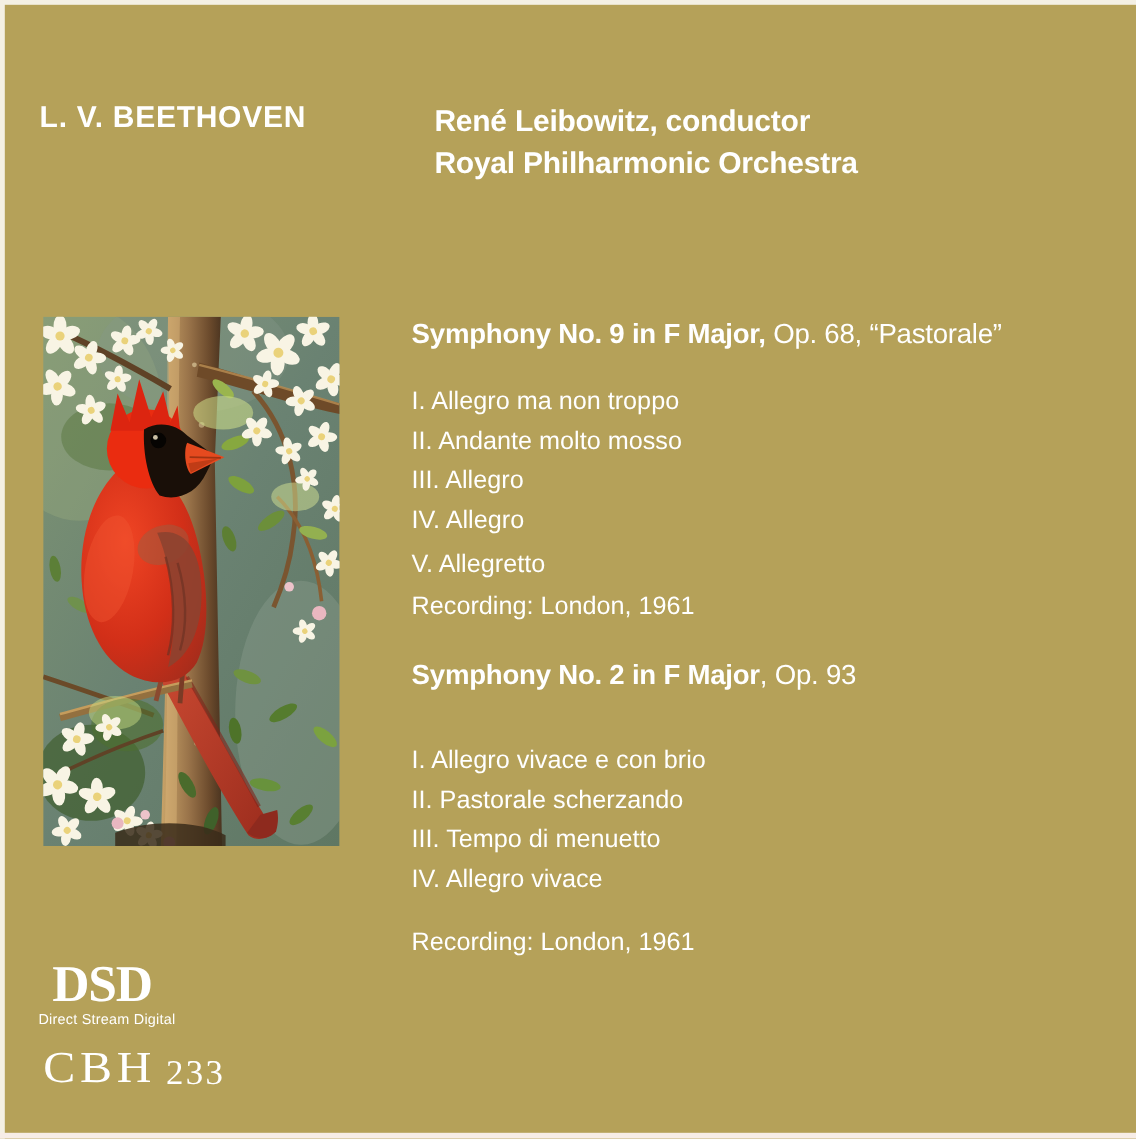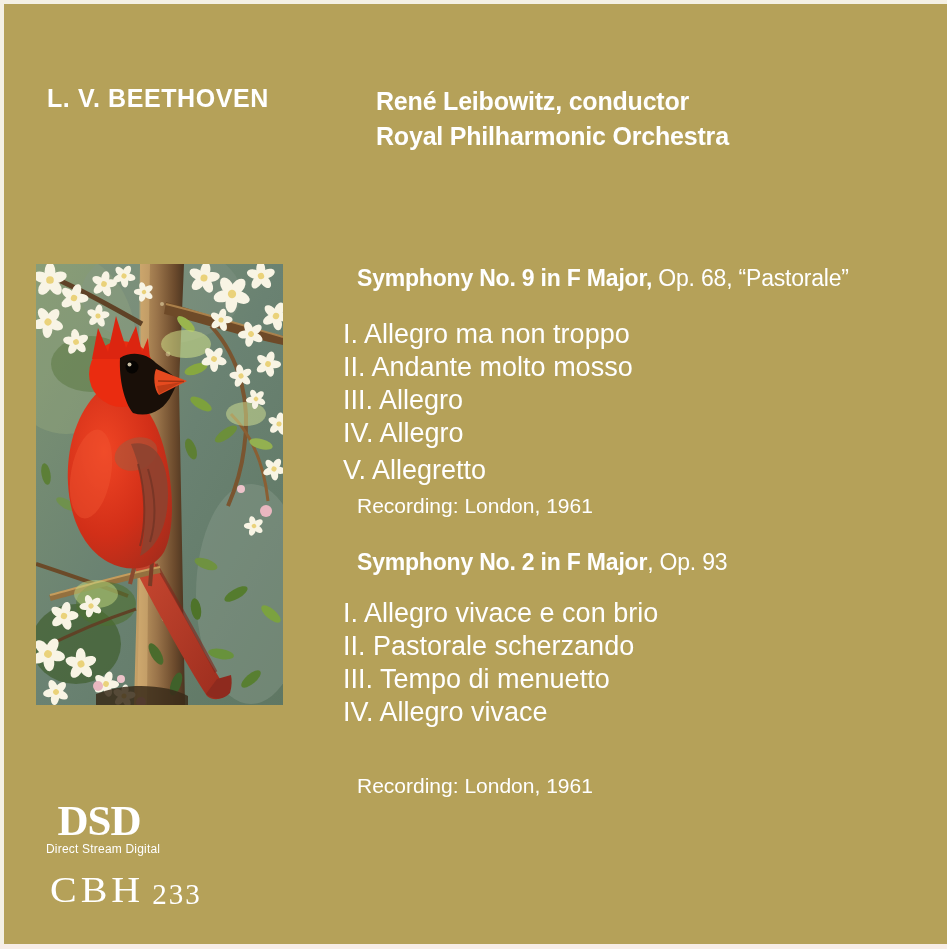--- a/index.html
+++ b/index.html
@@ -7,36 +7,36 @@
     width:947px;height:949px;position:relative;overflow:hidden;
     background:#b5a159;
     font-family:"Liberation Sans", sans-serif;
     -webkit-font-smoothing:antialiased;
   }
   .edge{position:absolute;background:#f4f0e4;z-index:40;}
   .edge-top{top:0;left:0;right:0;height:4px;}
   .edge-left{top:0;left:0;bottom:0;width:4px;}
   .edge-bottom{bottom:0;left:0;right:0;height:5px;background:#f7ede7;}
 
-  .txt{position:absolute;color:#ffffff;margin-left:14px;}
+  .txt{position:absolute;color:#ffffff;}
 
   .composer{left:33px;top:84px;font-size:25px;font-weight:bold;letter-spacing:0.6px;}
   .conductor-block{left:362px;top:84px;font-size:25px;font-weight:bold;line-height:35px;letter-spacing:-0.2px;}
 
   .col{left:343px;}
   .work-title{font-size:23px;letter-spacing:-0.2px;white-space:nowrap;}
   .work-title .b{font-weight:bold;}
   .w1-title{top:265px;}
   .w2-title{top:549px;}
 
-  ul.movements{list-style:none;margin:0;padding:0;font-size:27px;}
+  ul.movements{list-style:none;margin:0;padding:0;font-size:21px;}
   ul.movements li{height:33px;line-height:33px;white-space:nowrap;}
   .m1{top:318px;}
   .m1 li:last-child{margin-top:4px;}
-  .m2{top:597px;}
+  .m2{top:617px;}
 
   .recording{font-size:21px;}
   .rec1{top:494px;}
   .rec2{top:774px;}
 
   .photo{
     position:absolute;left:36px;top:264px;width:247px;height:441px;
     z-index:5;
   }
   .photo svg{display:block;}

